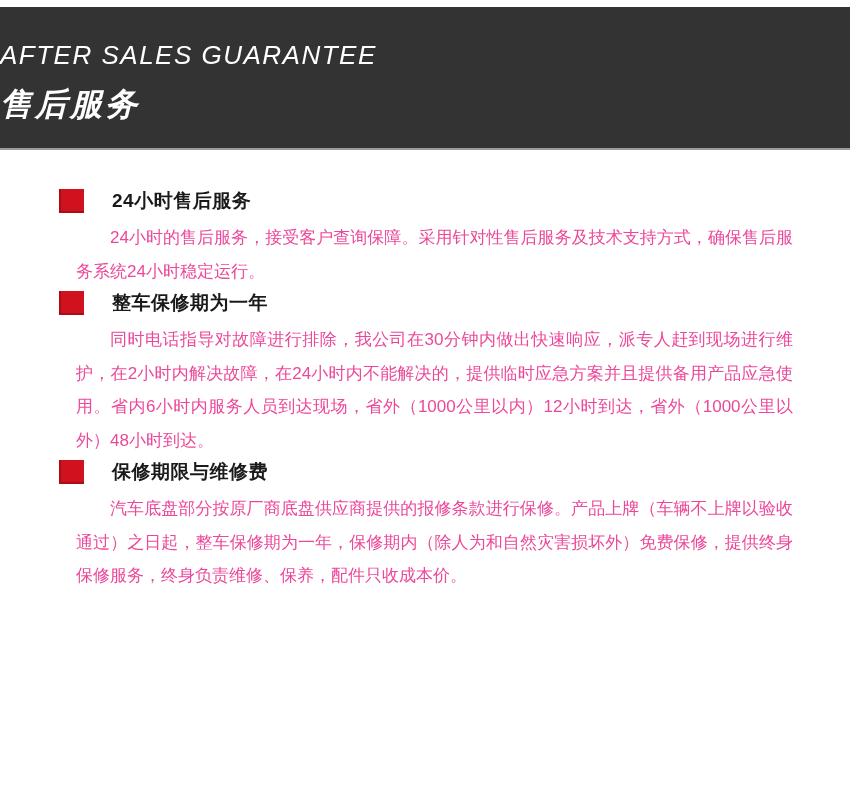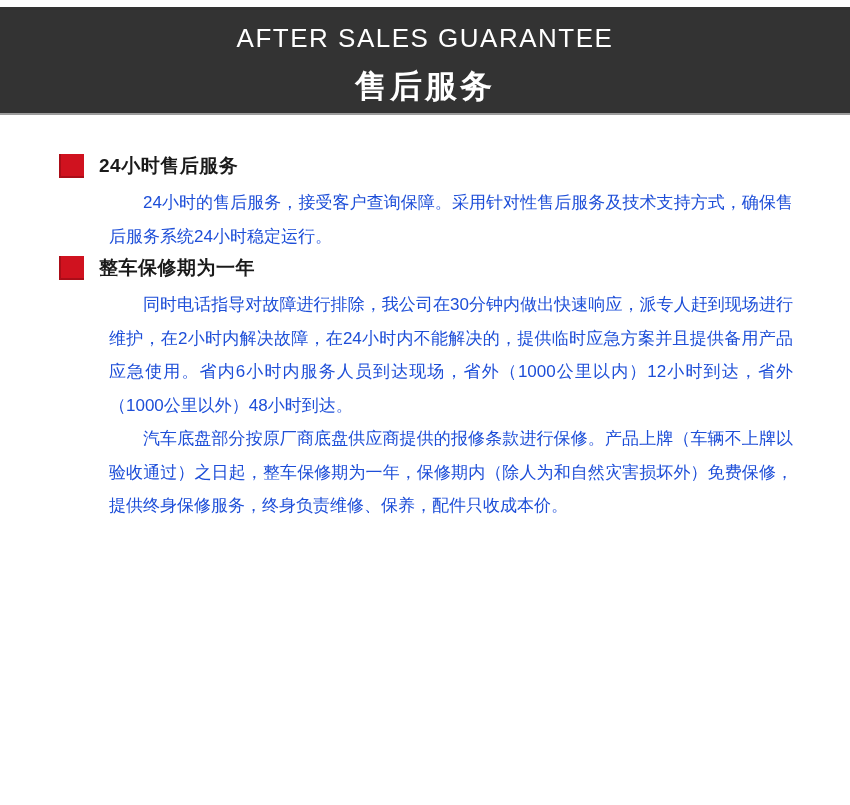--- a/index.html
+++ b/index.html
@@ -11,28 +11,28 @@
   .page {
     position: relative;
     width: 850px;
     height: 805px;
     background: #ffffff;
     overflow: hidden;
   }
   
   .banner {
     margin-top: 7px;
-    height: 108px;
+    height: 143px;
     background: var(--banner-bg, #333333);
     border-bottom: 2px solid #9c9c9c;
     display: flex;
     flex-direction: column;
-    align-items: center;
     justify-content: center;
     padding-top: 8px;
+    font-style: italic;
   }
   .banner-title-en {
     color: var(--banner-fg, #ffffff);
     font-size: 26px;
     font-weight: 400;
     letter-spacing: 1.5px;
     line-height: 1.1;
   }
   .banner-title-zh {
     color: var(--banner-fg, #ffffff);
@@ -42,42 +42,42 @@
     margin-top: 17px;
     line-height: 1.1;
   }
   
   .content {
     padding: 36px 57px 0 59px;
   }
   .section-heading-row {
     display: flex;
     align-items: center;
-    gap: 15px;
+    gap: 28px;
     margin: 3px 0 8px 0;
   }
   .bullet {
     flex: 0 0 auto;
     width: 25px;
     height: 24px;
     background: var(--accent, #d0121f);
     box-shadow: inset 2px -2px 0 rgba(125, 9, 16, 0.45);
   }
   .section-heading {
     font-size: 19px;
     font-weight: bold;
     color: #1a1a1a;
     letter-spacing: 0.5px;
     line-height: 24px;
   }
   .para {
-    margin-left: 50px;
+    margin-left: 17px;
     font-size: 17px;
     line-height: 33.5px;
-    color: #1d4ed8;
+    color: #ec4899;
     text-align: justify;
     text-indent: 2em;
   }
 </style>
 </head>
 <body>
 
 <div class="page">
 
   <header class="banner">
@@ -97,17 +97,21 @@
 
   <section class="section">
     <div class="section-heading-row">
       <span class="bullet"></span>
       <h3 class="section-heading">整车保修期为一年</h3>
     </div>
         <p class="para">同时电话指导对故障进行排除，我公司在30分钟内做出快速响应，派专人赶到现场进行维护，在2小时内解决故障，在24小时内不能解决的，提供临时应急方案并且提供备用产品应急使用。省内6小时内服务人员到达现场，省外（1000公里以内）12小时到达，省外（1000公里以外）48小时到达。</p>
       </section>
 
   <section class="section">
+    <div class="section-heading-row">
+      <span class="bullet"></span>
+      <h3 class="section-heading">保修期限与维修费</h3>
+    </div>
   <p class="para">汽车底盘部分按原厂商底盘供应商提供的报修条款进行保修。产品上牌（车辆不上牌以验收通过）之日起，整车保修期为一年，保修期内（除人为和自然灾害损坏外）免费保修，提供终身保修服务，终身负责维修、保养，配件只收成本价。</p>
       </section>
 </main>
 
 </div>
 
 </body></html>

